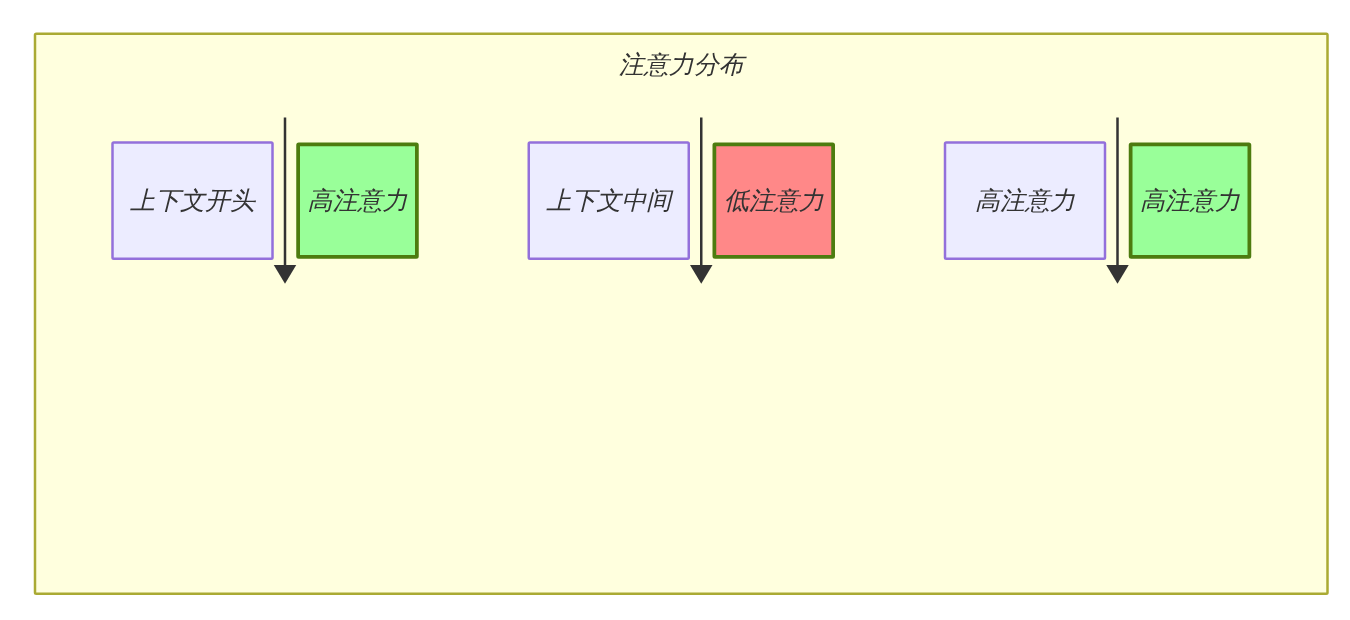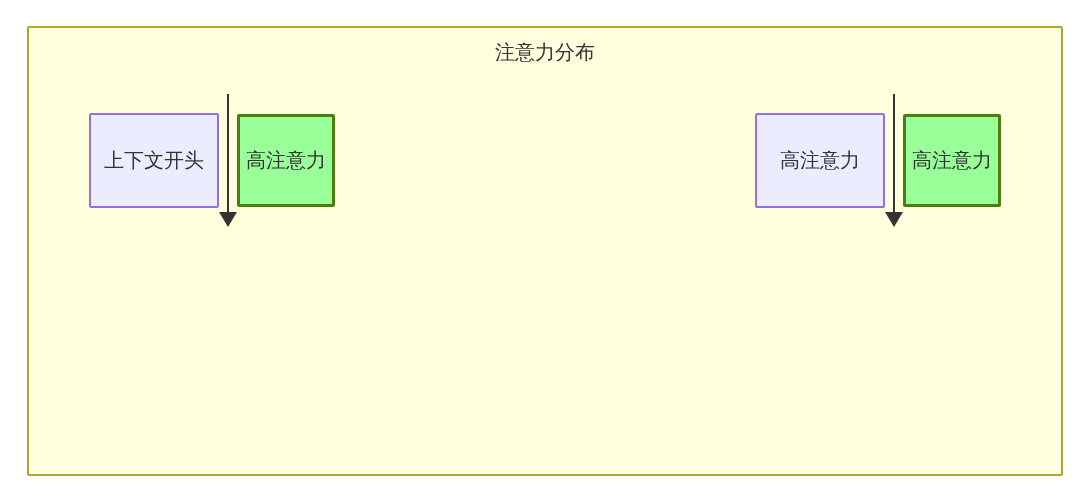--- a/index.html
+++ b/index.html
@@ -18,20 +18,21 @@
   .subgraph {
     position: absolute;
     left: 27px;
     top: 26px;
     width: 1036px;
     height: 450px;
     background: #ffffde;
     border: 2px solid #aaaa33;
     border-radius: 2px;
     box-sizing: border-box;
+    font-style: italic;
   }
   .subgraph-title {
     margin-top: 12px;
     text-align: center;
     font-size: 20px;
     line-height: 24px;
     color: #333333;
     font-weight: 400;
   }
   .columns {
@@ -102,20 +103,28 @@
 
       <div class="column">
         <div class="node source">上下文开头</div>
         <div class="arrow">
           <div class="arrow-shaft"></div>
           <div class="arrow-head"></div>
         </div>
         <div class="node target high">高注意力</div>
       </div>
 
+      <div class="column">
+        <div class="node source">上下文中间</div>
+        <div class="arrow">
+          <div class="arrow-shaft"></div>
+          <div class="arrow-head"></div>
+        </div>
+        <div class="node target low">低注意力</div>
+      </div>
 
       <div class="column">
         <div class="node source">高注意力</div>
         <div class="arrow">
           <div class="arrow-shaft"></div>
           <div class="arrow-head"></div>
         </div>
         <div class="node target high">高注意力</div>
       </div>
 

